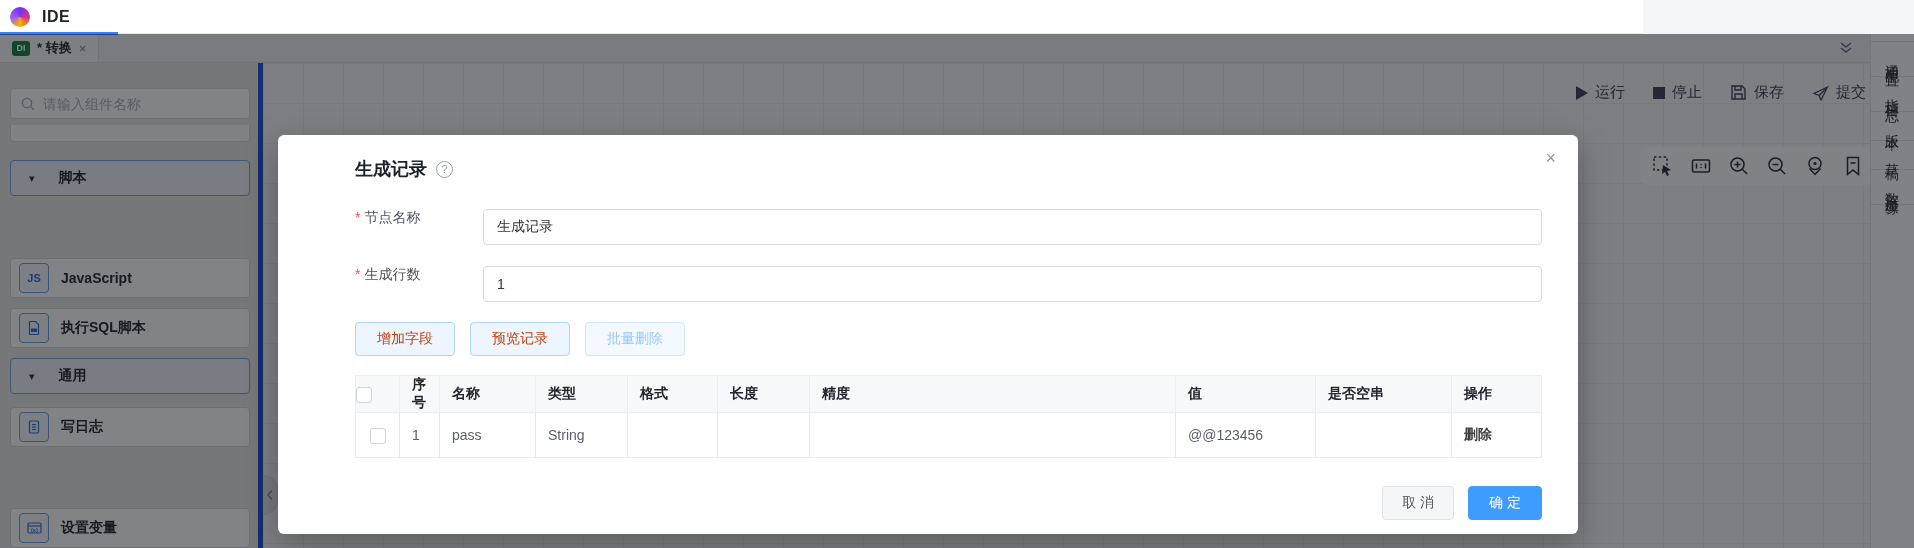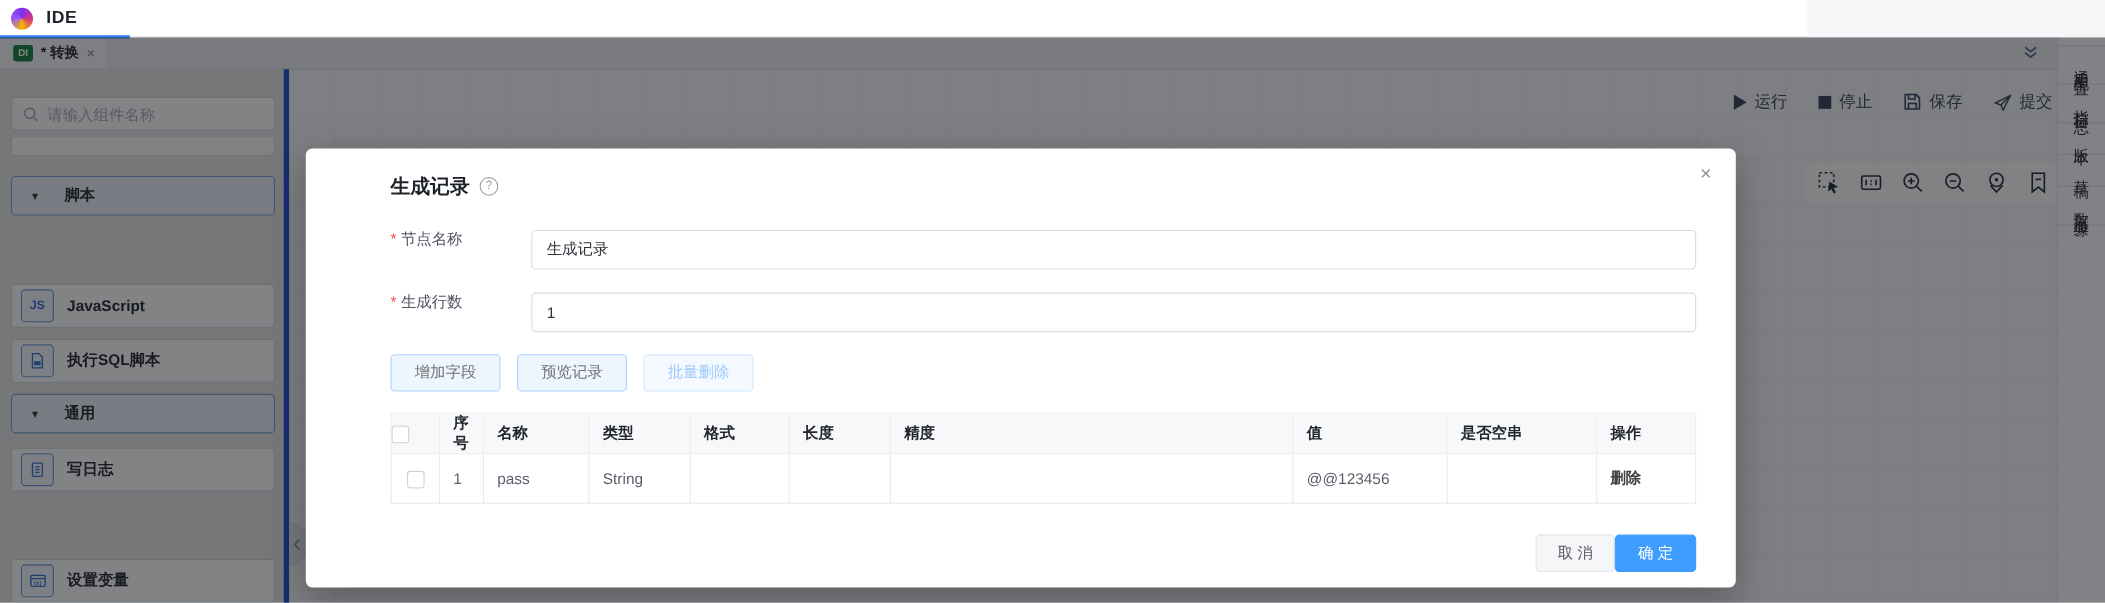--- a/index.html
+++ b/index.html
@@ -151,21 +151,21 @@
   .field-label { width:86px; flex:0 0 auto; font-size:14px; color:#4e5360; }
   .req { color:#f04c4c; margin-right:4px; }
   .field-input {
     flex:1; height:36px; border:1px solid #d8dbe2; border-radius:4px;
     font-size:14px; color:#2f333b; padding:0 13px; outline:none;
     font-family:inherit; background:#fff;
   }
   .btn-row { display:flex; gap:15px; margin-top:20px; }
   .btn-light {
     height:34px; padding:0 21px; background:#edf5ff; border:1px solid #aed4ff;
-    border-radius:4px; color:#737373; font-size:14px; font-family:inherit;
+    border-radius:4px; color:#c2410c; font-size:14px; font-family:inherit;
   }
   .btn-light.disabled { color:#9ccafc; background:#f3f9ff; border-color:#cfe7ff; }
 
   table.grid { border-collapse:collapse; width:100%; table-layout:fixed; margin-top:19px; }
   .grid th {
     background:#f7f8fa; height:35px; font-size:14px; color:#23262d; font-weight:600;
     text-align:left; padding:0 12px; border:1px solid #eceef2;
   }
   .grid td {
     height:45px; font-size:14px; color:#595f6b; padding:0 12px;
@@ -174,21 +174,21 @@
   .col-cb { width:44px; } .col-seq { width:40px; } .col-name { width:96px; }
   .col-type { width:92px; } .col-fmt { width:90px; } .col-len { width:92px; }
   .col-val { width:140px; } .col-empty { width:136px; } .col-op { width:90px; }
   .cell-cb { text-align:center; padding:0 !important; }
   .checkbox {
     display:inline-block; width:16px; height:16px; border:1px solid #cfd3da;
     border-radius:3px; background:#fff; vertical-align:middle;
   }
   .link { color:#404040; cursor:pointer;font-weight:bold; }
 
-  .modal-footer { display:flex; justify-content:flex-end; margin-top:28px; }
+  .modal-footer { display:flex; justify-content:flex-end; gap:14px; margin-top:28px; }
   .btn-cancel {
     height:34px; padding:0 19px; background:#f5f6f7; border:1px solid #e1e3e7;
     border-radius:4px; color:#54585f; font-size:14px; font-family:inherit;
   }
   .btn-ok {
     height:34px; padding:0 20px; background:#3d9cfd; border:1px solid #3d9cfd;
     border-radius:4px; color:#fff; font-size:14px; font-family:inherit;
   }
   svg { display:block; }
 </style>

